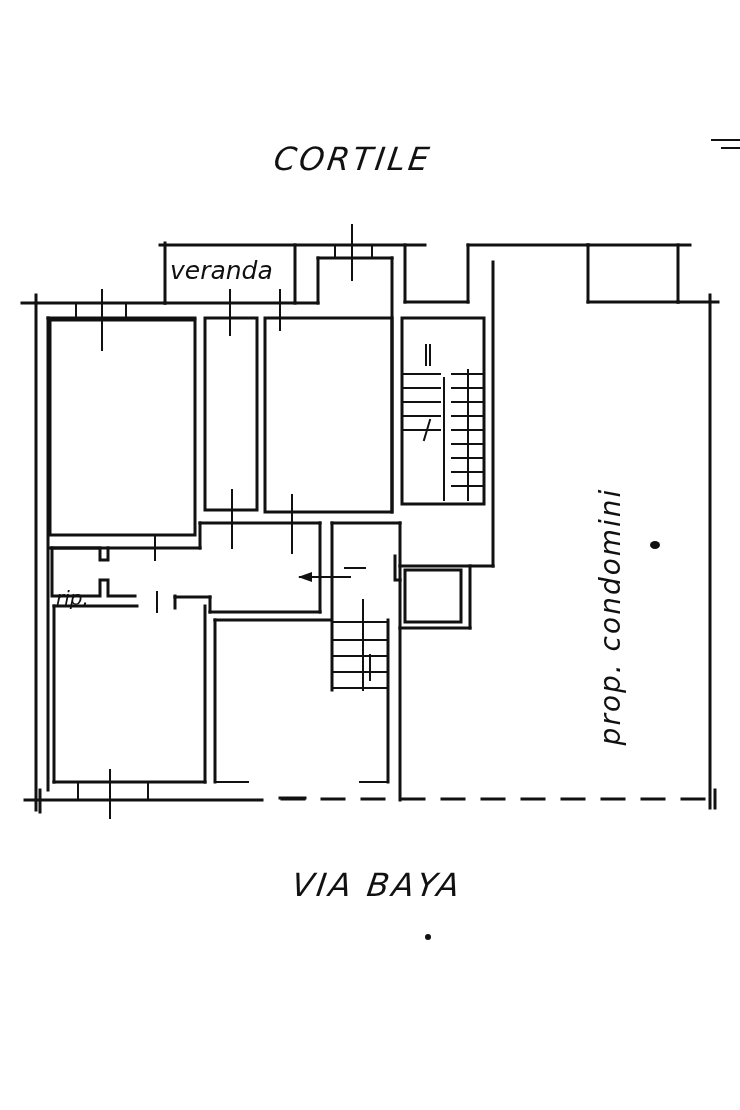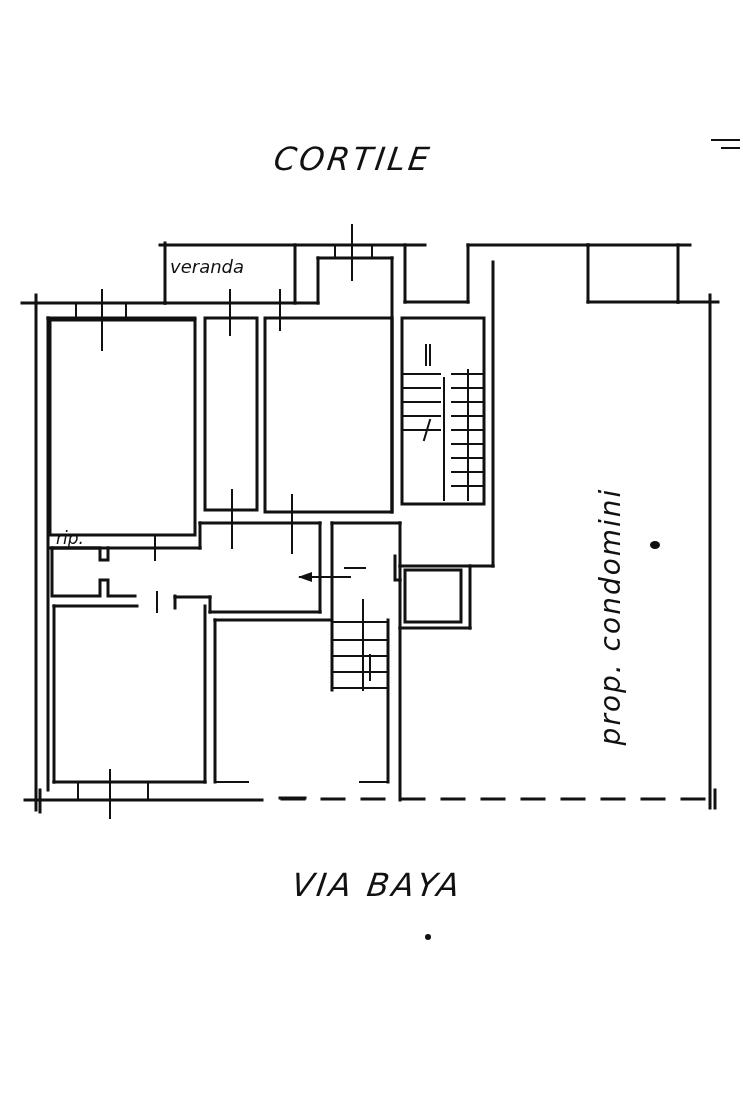--- a/index.html
+++ b/index.html
@@ -1,22 +1,22 @@
 <!DOCTYPE html>
 <html><head>
   <meta charset="utf-8">
   <style>
     html, body { margin: 0; padding: 0; background: #ffffff; }
     body { width: 740px; height: 1110px; position: relative; overflow: hidden; font-family: "DejaVu Sans", sans-serif; }
     #plan { position: absolute; left: 0; top: 0; }
     .lbl { position: absolute; color: #111; font-family: "DejaVu Sans", sans-serif; font-style: italic; white-space: nowrap; letter-spacing: 1px; }
     .lbl-cortile { left: 274px; top: 140px; font-size: 32px; transform: skewX(-8deg); letter-spacing: 3px; }
     .lbl-viabaya { left: 292px; top: 866px; font-size: 32px; transform: skewX(-8deg); letter-spacing: 3px; }
-    .lbl-veranda { left: 170px; top: 256px; font-size: 18px; letter-spacing: 0px; }
-    .lbl-rip { left: 56px; top: 528px; font-size: 17px; letter-spacing: 0px; }
+    .lbl-veranda { left: 170px; top: 256px; font-size: 25px; letter-spacing: 0px; }
+    .lbl-rip { left: 56px; top: 586px; font-size: 20px; letter-spacing: 0px; }
     .lbl-prop { left: 480px; top: 600px; font-size: 28px; letter-spacing: 2px; transform: rotate(-90deg); transform-origin: center center; width: 260px; text-align: center; }
   </style>
 </head>
 <body>
 
 <div>
   <svg id="plan" width="740" height="1110" viewBox="0 0 740 1110" fill="none" stroke="#111" stroke-width="3" stroke-linecap="square">
 
     <line x1="712" y1="140" x2="740" y2="140" stroke-width="2"></line>
     <line x1="722" y1="148" x2="740" y2="148" stroke-width="2"></line>

